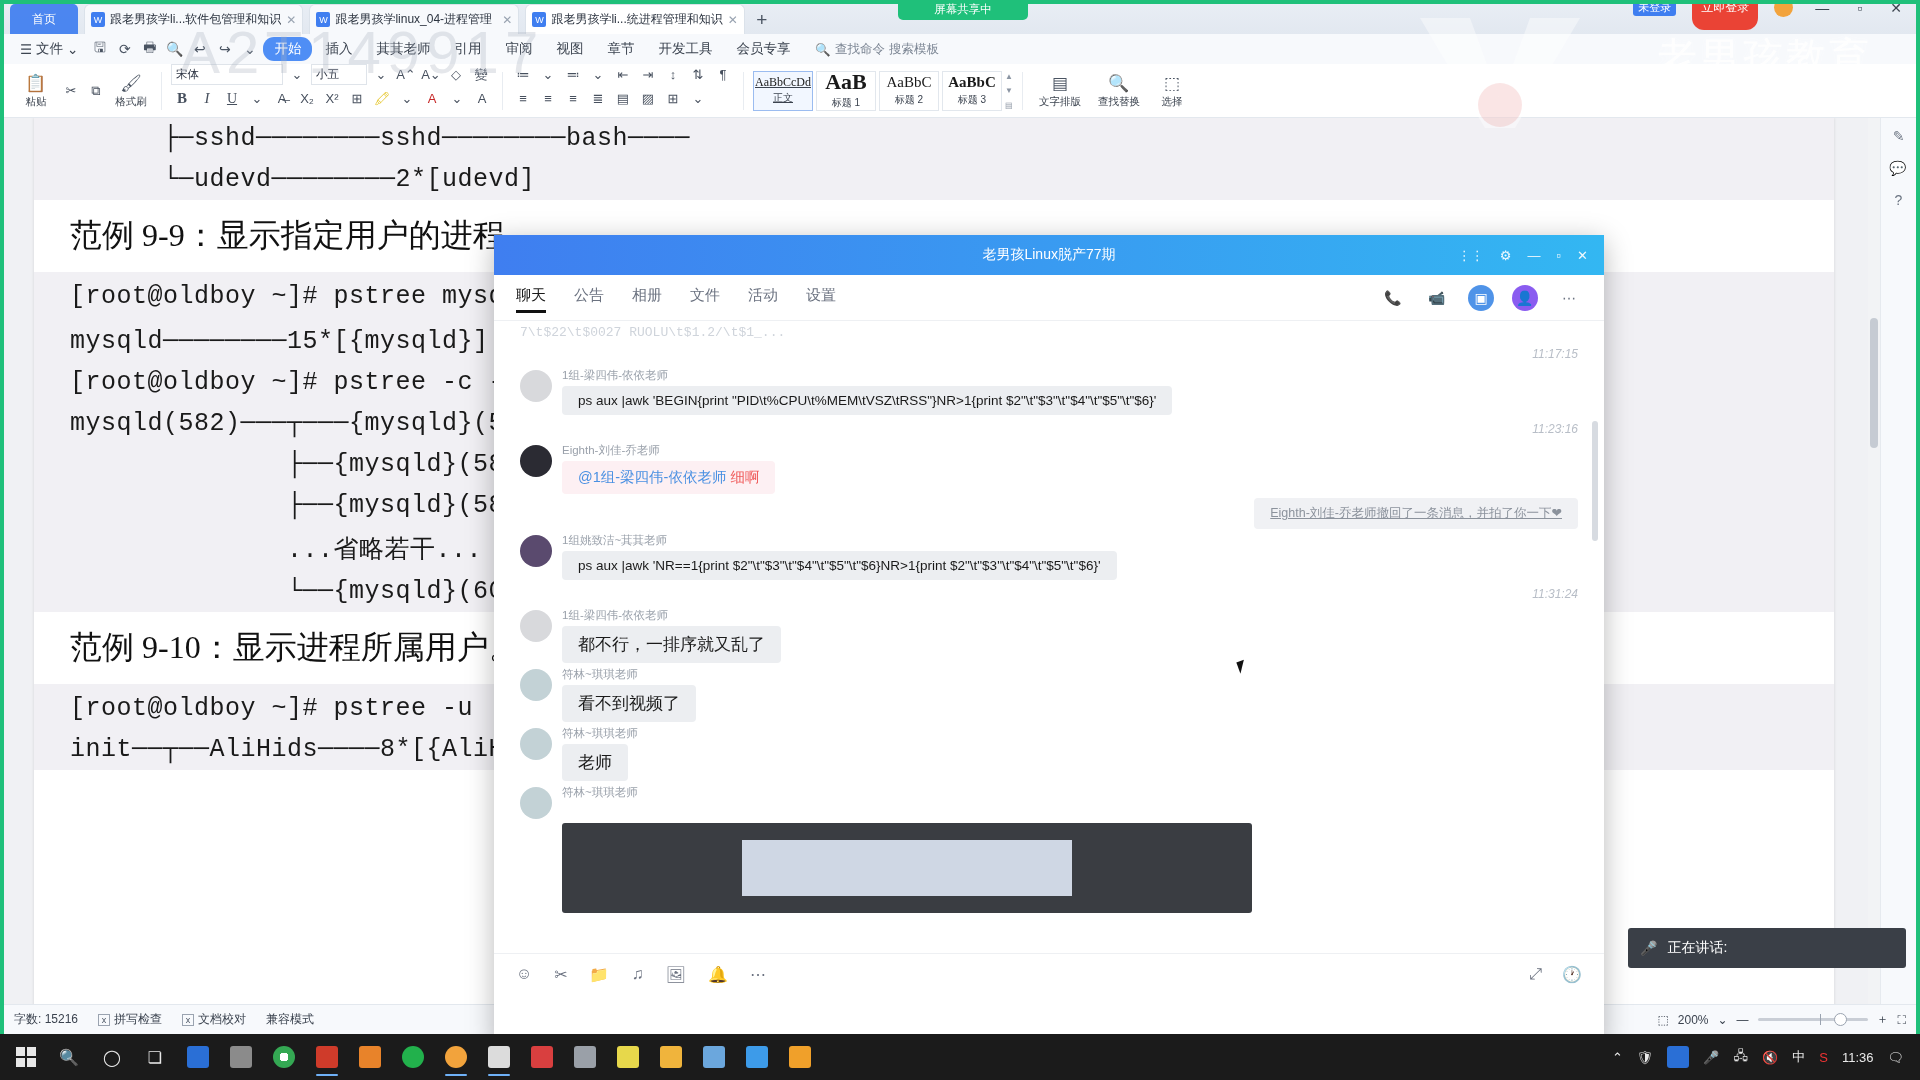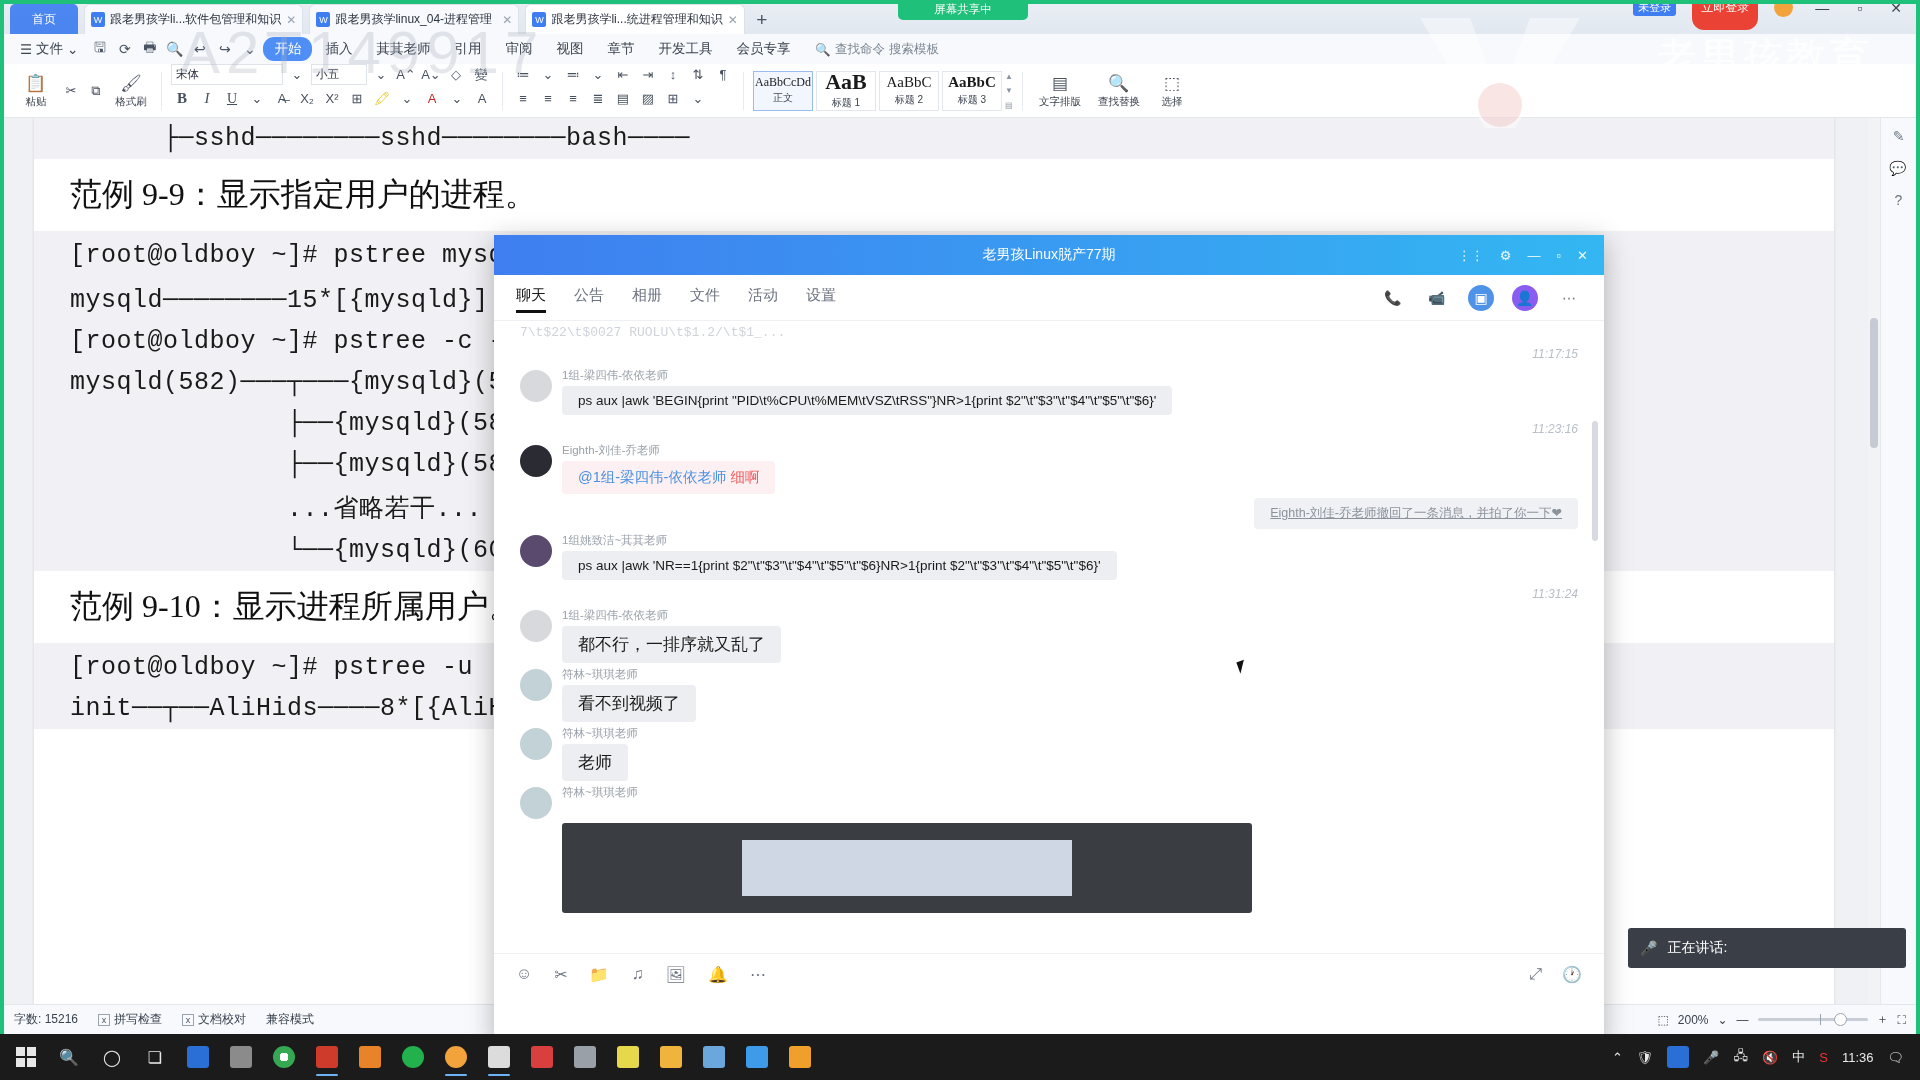--- a/index.html
+++ b/index.html
@@ -60,21 +60,21 @@
   .fontname { border:1px solid #dfe4ea; background:#fff; height:21px; width:112px; font-size:11.5px;
      display:flex; align-items:center; padding:0 4px; color:#2b3240; }
   .fontsize { border:1px solid #dfe4ea; background:#fff; height:21px; width:56px; font-size:11.5px;
      display:flex; align-items:center; padding:0 4px; color:#2b3240; }
   .ic { width:22px; height:21px; display:flex; align-items:center; justify-content:center; font-size:13px; color:#47505e;}
   .ic.b { font-weight:bold; font-family:"Liberation Serif",serif; font-size:15px;}
   .ic.i { font-style:italic; font-family:"Liberation Serif",serif; font-size:15px;}
   .ic.u { text-decoration:underline; font-family:"Liberation Serif",serif; font-size:14px;}
   .stylebox { width:60px; height:40px; border:1px solid #e2e7ed; background:#fff;
      display:flex; flex-direction:column; align-items:center; justify-content:center; }
-  .stylebox.sel { border-color:#9bbcf0; background:#f2f7ff; }
+  .stylebox.sel { border-color:#9bbcf0; background:#f2f7ff;text-decoration:underline; }
   .stylebox .pv { font-family:"Liberation Serif", serif; color:#1a1a1a; line-height:1; }
   .stylebox .nm { font-size:10px; color:#3b434f; margin-top:3px; }
   .stylescroll { display:flex; flex-direction:column; justify-content:space-between; height:38px; font-size:8px; color:#8b95a3;}
 
   
   .docarea { position:absolute; top:118px; left:0; right:0; bottom:30px; background:#f0f1f4; overflow:hidden; }
   .page { position:absolute; left:30px; top:0; width:1800px; background:#fff; min-height:940px;
      box-shadow:0 0 3px rgba(0,0,0,.12); }
   .codeline { font-family:"Liberation Mono", monospace; font-size:25px; color:#1a1a1a;
      white-space:pre; background:#f1f0f4; padding:6px 0 6px 36px; letter-spacing:.5px;}
@@ -343,20 +343,21 @@
       <div class="bigbtn" style="width:44px;">
         <span class="g">⬚</span>
         <span class="l">选择</span>
       </div>
     </div>
   </div>
 
   <div class="docarea">
     <div class="page">
       <div class="codeline">      ├─sshd────────sshd────────bash────</div>
+      <div class="codeline">      └─udevd────────2*[udevd]</div>
       <div class="heading">范例 9-9：显示指定用户的进程。</div>
       <div class="codeline"><span>[root@oldboy ~]# pstree mysql  </span><span class="cmt">#&lt;==mysql用户</span></div>
       <div class="codeline"><span>mysqld────────15*[{mysqld}]  </span><span class="cmt">#&lt;==该输出显示</span></div>
       <div class="codeline"><span>[root@oldboy ~]# pstree -c -p mysql  </span><span class="cmt">#</span></div>
       <div class="codeline">mysqld(582)───┬───{mysqld}(584)</div>
       <div class="codeline">              ├──{mysqld}(587)</div>
       <div class="codeline">              ├──{mysqld}(588)</div>
       <div class="codeline">              ...省略若干...</div>
       <div class="codeline">              └──{mysqld}(603)</div>
       <div class="heading">范例 9-10：显示进程所属用户。</div>

